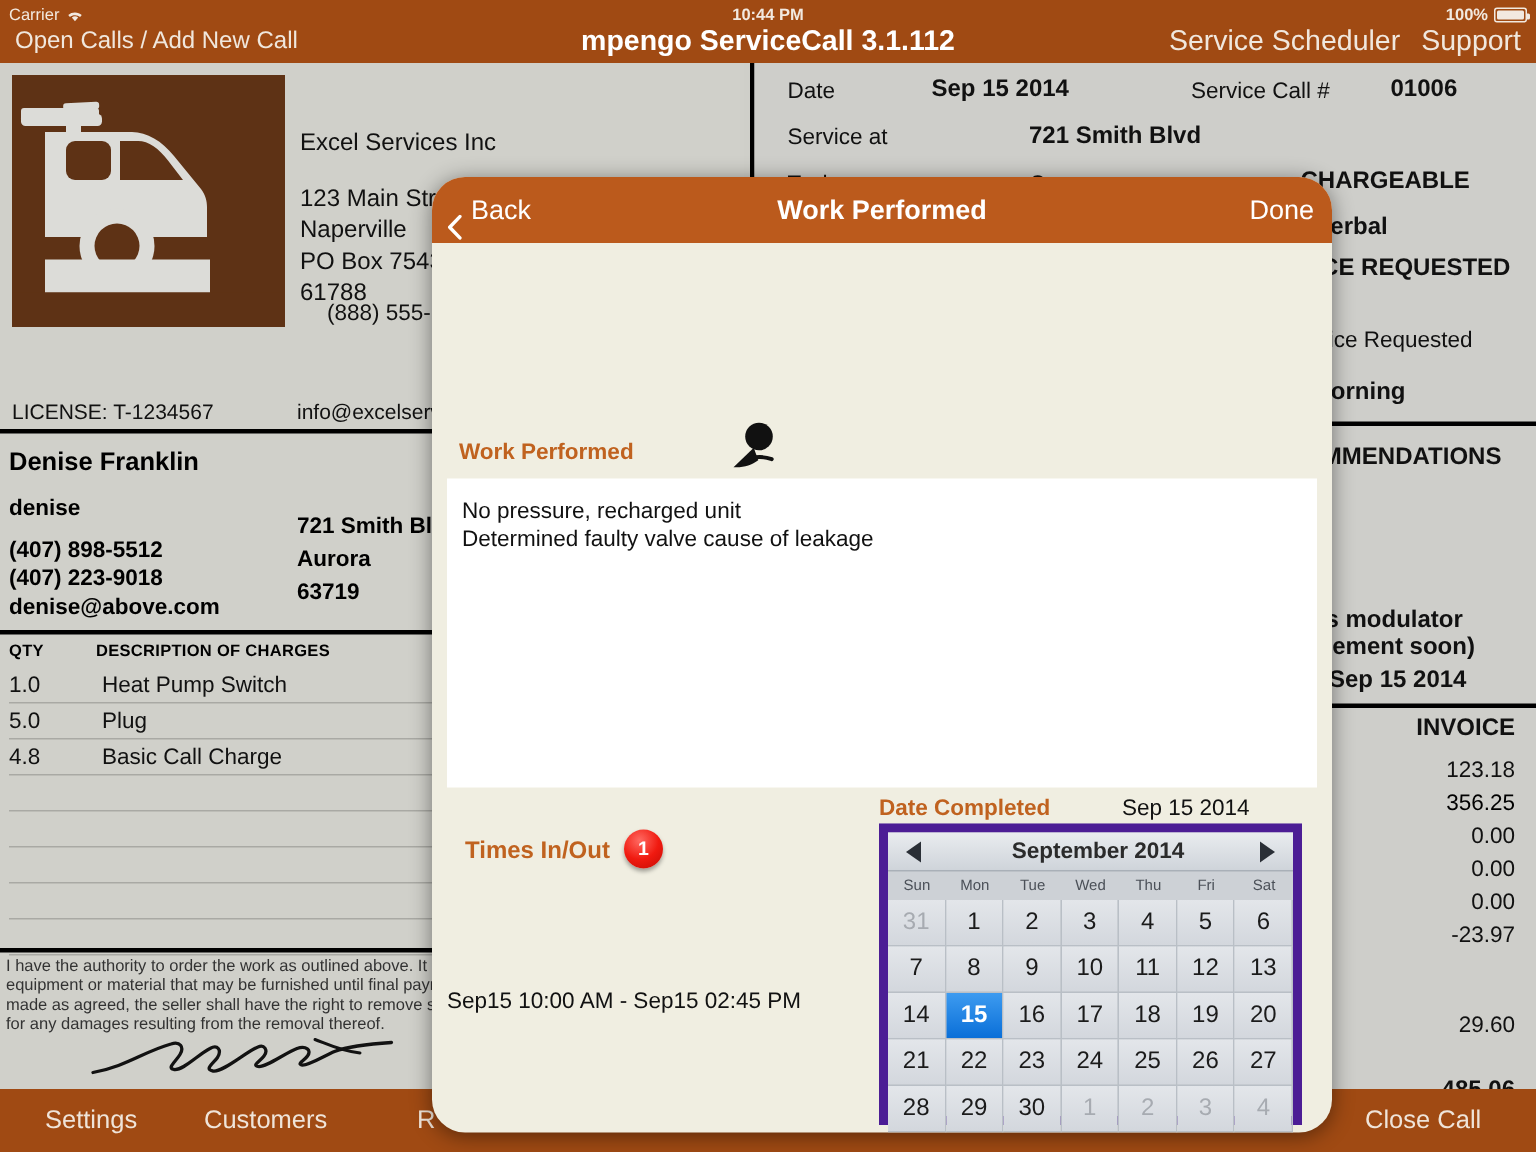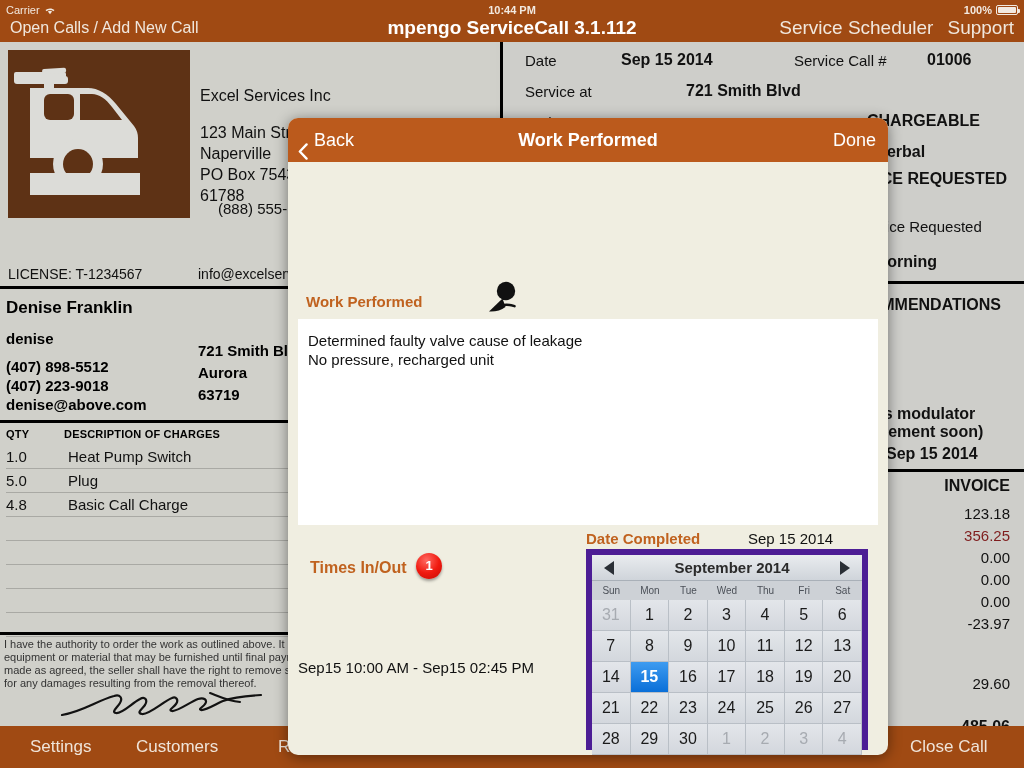--- a/index.html
+++ b/index.html
@@ -72,21 +72,21 @@
   .rp.b { font-weight:bold; }
   .rp.bb { font-weight:bold; font-size:16px;}
 
   
   .tabbar { position:absolute; left:0; top:726px; width:1024px; height:42px; background:#a04a13; z-index:30; }
   .tabbar .ti { position:absolute; top:0; height:42px; line-height:42px; font-size:17px; color:#efe4d9; }
 
   
   .modal {
     position:absolute; left:288px; top:118px; width:600px; height:637px;
-    background:#f0eee1; border-radius:10px; overflow:hidden;
+    background:#f0eee1; border-radius:22px; overflow:hidden;
     box-shadow: 0 2px 14px rgba(0,0,0,0.45);
     z-index: 50;
   }
   .modal-hdr { position:absolute; left:0; top:0; width:600px; height:44px; background:#bb5a1c; }
   .modal-hdr .back { position:absolute; left:10px; top:0; height:44px; line-height:44px; font-size:18px; color:#fff; display:flex; align-items:center; gap:6px;}
   .chev { display:inline-block; width:10px; height:17px; position:relative; }
   .modal-hdr .mtitle { position:absolute; left:0; top:0; width:600px; text-align:center; line-height:44px; font-size:18px; font-weight:bold; color:#fff; }
   .modal-hdr .done { position:absolute; right:12px; top:0; line-height:44px; font-size:18px; color:#fff; }
 
   .wp-label { position:absolute; left:18px; top:175px; font-size:15px; color:#c0621f; font-weight:bold; }
@@ -283,21 +283,21 @@
       <div style="position:absolute; left:366px; top:239px; width:155px; height:3px; background:#000;"></div>
       <div class="rp bb" style="left:332px; top:254px;">RECOMMENDATIONS</div>
       <div class="rp bb" style="left:338px; top:363px;">(needs modulator replacement soon)</div>
 
       <div class="rp bb" style="left:383px; top:403px;">Sep 15 2014</div>
       <div style="position:absolute; left:366px; top:427px; width:155px; height:3px; background:#000;"></div>
 
       <div class="rp bb" style="right:14px; top:435px;">INVOICE</div>
       <div id="invoice-lines" style="position:absolute; right:14px; top:461px; text-align:right;">
           <div style="font-size: 15px; color: rgb(17, 17, 17); line-height: 22px;">123.18</div>
-          <div style="font-size: 15px; color: #7f1d1d; line-height: 22px;">356.25</div>
+          <div style="font-size: 15px; color: #000000; line-height: 22px;">356.25</div>
           <div style="font-size: 15px; color: rgb(17, 17, 17); line-height: 22px;">0.00</div>
           <div style="font-size: 15px; color: rgb(17, 17, 17); line-height: 22px;">0.00</div>
           <div style="font-size: 15px; color: rgb(17, 17, 17); line-height: 22px;">0.00</div>
           <div style="font-size: 15px; color: rgb(17, 17, 17); line-height: 22px;">-23.97</div>
         </div>
       <div class="rp" style="right:14px; top:633px;">29.60</div>
       <div class="rp b" style="right:14px; top:676px; font-size:16px;">485.06</div>
     </div>
   </div>
 
@@ -328,22 +328,22 @@
     <div class="pen-ico">
       <svg width="42" height="32" viewBox="0 0 42 32">
         <circle cx="22" cy="10" r="9.2" fill="#111"></circle>
         <path d="M18.5 17.5 5 30.5c6.5.4 12-1.2 16.5-4.6" fill="#111"></path>
         <path d="M16.5 24.5c4.5-1.2 9.5-1 14 .6" fill="none" stroke="#111" stroke-width="2.6" stroke-linecap="round"></path>
       </svg>
     </div>
 
     <div class="wp-box">
       <div id="wp-lines">
+          <p>No pressure, recharged unit</p>
           <p>Determined faulty valve cause of leakage</p>
-          <p>No pressure, recharged unit</p>
           <p class="wp-gap">&nbsp;</p>
         </div>
     </div>
 
     <div class="times-label">Times In/Out</div>
     <div class="badge">1</div>
     <div class="times-val">Sep15 10:00 AM - Sep15 02:45 PM</div>
 
     <div class="dc-label">Date Completed</div>
     <div class="dc-value">Sep 15 2014</div>

